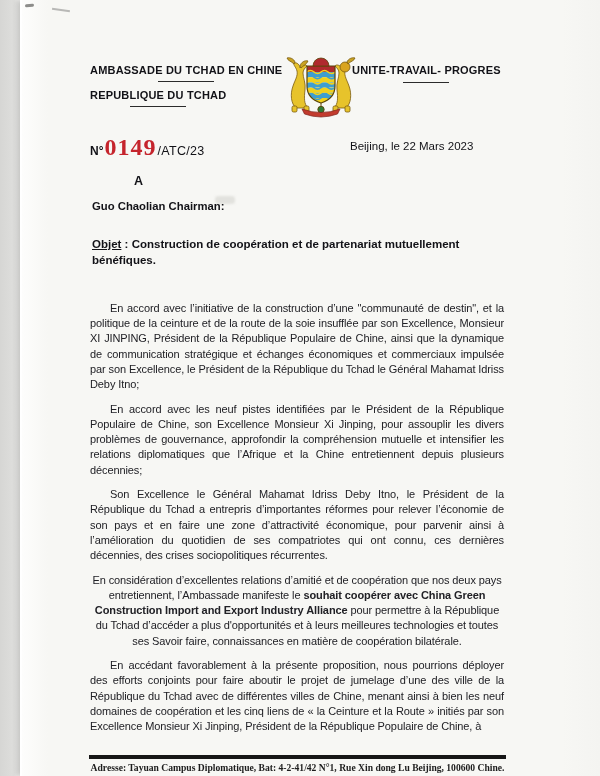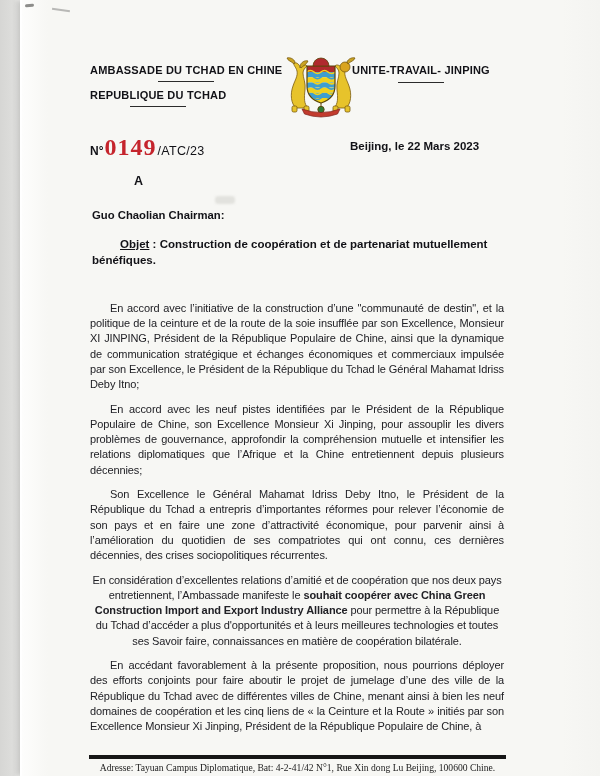--- a/index.html
+++ b/index.html
@@ -23,35 +23,35 @@
   .hdr-line{font-size:11px;font-weight:bold;color:#121217;letter-spacing:.2px;white-space:nowrap;width:fit-content;}
   .rule-sm{height:0;border-top:1.6px solid #2b2b2b;width:56px;margin:5px auto 7px;}
   .hdr-right{left:330px;top:64px;}
   .rule-xs{height:0;border-top:1.6px solid #2b2b2b;width:46px;margin:6px auto 0;}
   .emblem{left:260px;top:56px;}
   
   .refline{left:68px;top:134px;display:flex;align-items:baseline;white-space:nowrap;}
   .ref-pre{font-size:12px;font-weight:bold;color:#121217;}
   .ref-num{font-family:"Liberation Serif","DejaVu Serif",serif;font-size:24px;font-weight:bold;color:var(--ref-red);letter-spacing:1px;margin:0 1px;}
   .ref-suf{font-size:12.5px;font-weight:normal;color:#121217;letter-spacing:.3px;}
-  .dateline{left:328px;top:140px;font-size:11.5px;font-weight:bold;color:#121217;white-space:nowrap;}
+  .dateline{left:328px;top:140px;font-size:11.5px;font-weight:normal;color:#121217;white-space:nowrap;}
   
   .addr-a{left:112px;top:174px;font-size:12.5px;font-weight:bold;color:#121217;}
-  .recipient{left:70px;top:208px;font-size:11.3px;font-weight:bold;line-height:15px;color:#121217;}
+  .recipient{left:70px;top:199px;font-size:11.3px;font-weight:bold;line-height:15px;color:#121217;}
   .subject{left:70px;top:236px;width:428px;font-size:11.5px;font-weight:bold;line-height:16px;color:#121217;}
-  .u{text-decoration:underline;margin-left:28px;}
+  .u{text-decoration:underline;}
   
   .letter-body{left:68px;top:301px;width:414px;font-size:11px;line-height:15.2px;letter-spacing:-.1px;color:#212126;}
   .letter-body p{margin:0 0 9.5px;text-align:justify;}
   .letter-body p.indent{text-indent:20px;}
   .letter-body p.left{text-align:center;}
   
   .foot-rule{left:67px;top:755px;width:417px;height:4px;background:#161616;}
   .foot-addr{left:55px;top:762px;width:441px;text-align:center;
-    font-family:"Liberation Serif","DejaVu Serif",serif;font-size:9.6px;font-weight:normal;color:#1c1c1c;white-space:nowrap;}
+    font-family:"Liberation Serif","DejaVu Serif",serif;font-size:9.6px;font-weight:bold;color:#1c1c1c;white-space:nowrap;}
   
   .speck1{left:3px;top:4px;width:9px;height:3px;background:#8d8d8b;border-radius:2px;transform:rotate(-6deg);}
   .speck2{left:30px;top:9px;width:18px;height:1.5px;background:#b8b8b6;transform:rotate(8deg);}
   .smudge{left:193px;top:196px;width:20px;height:8px;background:#d2d2cd;opacity:.55;filter:blur(1px);border-radius:3px;}
 </style>
 </head>
 <body>
 
 <div class="paper">
 
@@ -113,21 +113,21 @@
 
       <line x1="39" y1="47" x2="39" y2="52" stroke="#5a4408" stroke-width="1"></line>
       <circle cx="39" cy="53.5" r="3.2" fill="#2d7a35" stroke="#5a4408" stroke-width="0.9"></circle>
 
       <path d="M20,53 q19,7 38,0 l-2.5,5 q-16.5,6 -33,0 Z" fill="#c23b2e" stroke="#7c1f18" stroke-width="0.7"></path>
     </svg>
   </div>
 
   <div class="abs hdr-right">
     <div class="hdr-line">
-      <span>UNITE-TRAVAIL- JINPING</span>
+      <span>UNITE-TRAVAIL- PROGRES</span>
       <div class="rule-xs"></div>
     </div>
   </div>
 
   <div class="abs refline">
     <span class="ref-pre">N°</span>
     <span class="ref-num">0149</span>
     <span class="ref-suf">/ATC/23</span>
   </div>
 

